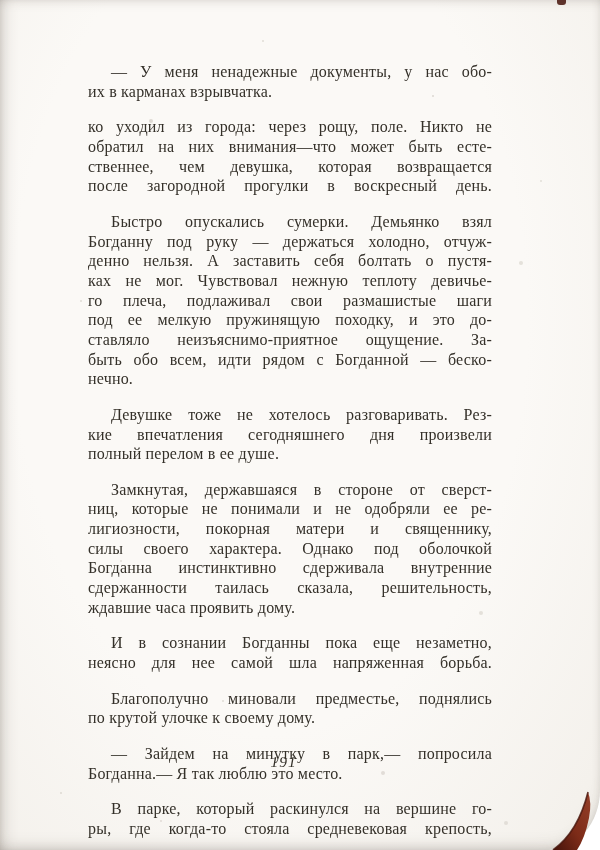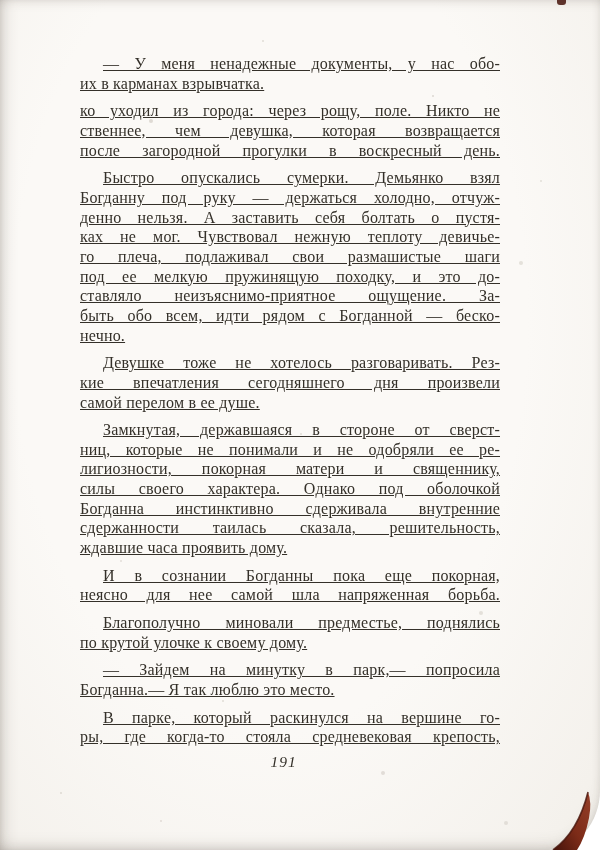--- a/index.html
+++ b/index.html
@@ -19,21 +19,21 @@
       inset 0 -10px 18px -12px rgba(90,80,70,.40),
       inset 0 8px 14px -10px rgba(90,80,70,.22);
     z-index:2;
   }
   .text-block{
     position:absolute;left:72px;top:46px;width:436px;
     font-size:16px;line-height:19.65px;color:var(--ink,#343029);
     letter-spacing:.2px;
     text-rendering:optimizeLegibility;
   }
-  .paragraph{margin:8px;text-decoration:underline;}
+  .paragraph{margin:16px;}
   .line{
     text-align:justify;text-align-last:justify;
     white-space:normal;
   }
   .line.first{text-indent:23px;}
   .line.last{text-align-last:left;}
   .page-number{
     position:absolute;left:72px;top:753px;width:436px;
     text-align:center;padding-right:13px;box-sizing:border-box;
     font-size:15.5px;color:var(--ink,#343029);letter-spacing:1px;font-style:italic;
@@ -72,50 +72,51 @@
 <div class="scene">
 
   <div class="page">
     <div class="text-block">
         <div class="paragraph">
           <div class="line first">— У меня ненадежные документы, у нас обо-</div>
           <div class="line last">их в карманах взрывчатка.</div>
         </div>
         <div class="paragraph">
           <div class="line">ко уходил из города: через рощу, поле. Никто не</div>
+          <div class="line">обратил на них внимания—что может быть есте-</div>
           <div class="line">ственнее, чем девушка, которая возвращается</div>
           <div class="line">после загородной прогулки в воскресный день.</div>
         </div>
         <div class="paragraph">
           <div class="line first">Быстро опускались сумерки. Демьянко взял</div>
           <div class="line">Богданну под руку — держаться холодно, отчуж-</div>
           <div class="line">денно нельзя. А заставить себя болтать о пустя-</div>
           <div class="line">ках не мог. Чувствовал нежную теплоту девичье-</div>
           <div class="line">го плеча, подлаживал свои размашистые шаги</div>
           <div class="line">под ее мелкую пружинящую походку, и это до-</div>
           <div class="line">ставляло неизъяснимо-приятное ощущение. За-</div>
           <div class="line">быть обо всем, идти рядом с Богданной — беско-</div>
           <div class="line last">нечно.</div>
         </div>
         <div class="paragraph">
           <div class="line first">Девушке тоже не хотелось разговаривать. Рез-</div>
           <div class="line">кие впечатления сегодняшнего дня произвели</div>
-          <div class="line last">самой перелом в ее душе.</div>
+          <div class="line last">полный перелом в ее душе.</div>
         </div>
         <div class="paragraph">
           <div class="line first">Замкнутая, державшаяся в стороне от сверст-</div>
           <div class="line">ниц, которые не понимали и не одобряли ее ре-</div>
           <div class="line">лигиозности, покорная матери и священнику,</div>
           <div class="line">силы своего характера. Однако под оболочкой</div>
           <div class="line">Богданна инстинктивно сдерживала внутренние</div>
           <div class="line">сдержанности таилась сказала, решительность,</div>
           <div class="line last">ждавшие часа проявить дому.</div>
         </div>
         <div class="paragraph">
-          <div class="line first">И в сознании Богданны пока еще покорная,</div>
+          <div class="line first">И в сознании Богданны пока еще незаметно,</div>
           <div class="line">неясно для нее самой шла напряженная борьба.</div>
         </div>
         <div class="paragraph">
           <div class="line first">Благополучно миновали предместье, поднялись</div>
           <div class="line last">по крутой улочке к своему дому.</div>
         </div>
         <div class="paragraph">
           <div class="line first">— Зайдем на минутку в парк,— попросила</div>
           <div class="line last">Богданна.— Я так люблю это место.</div>
         </div>

